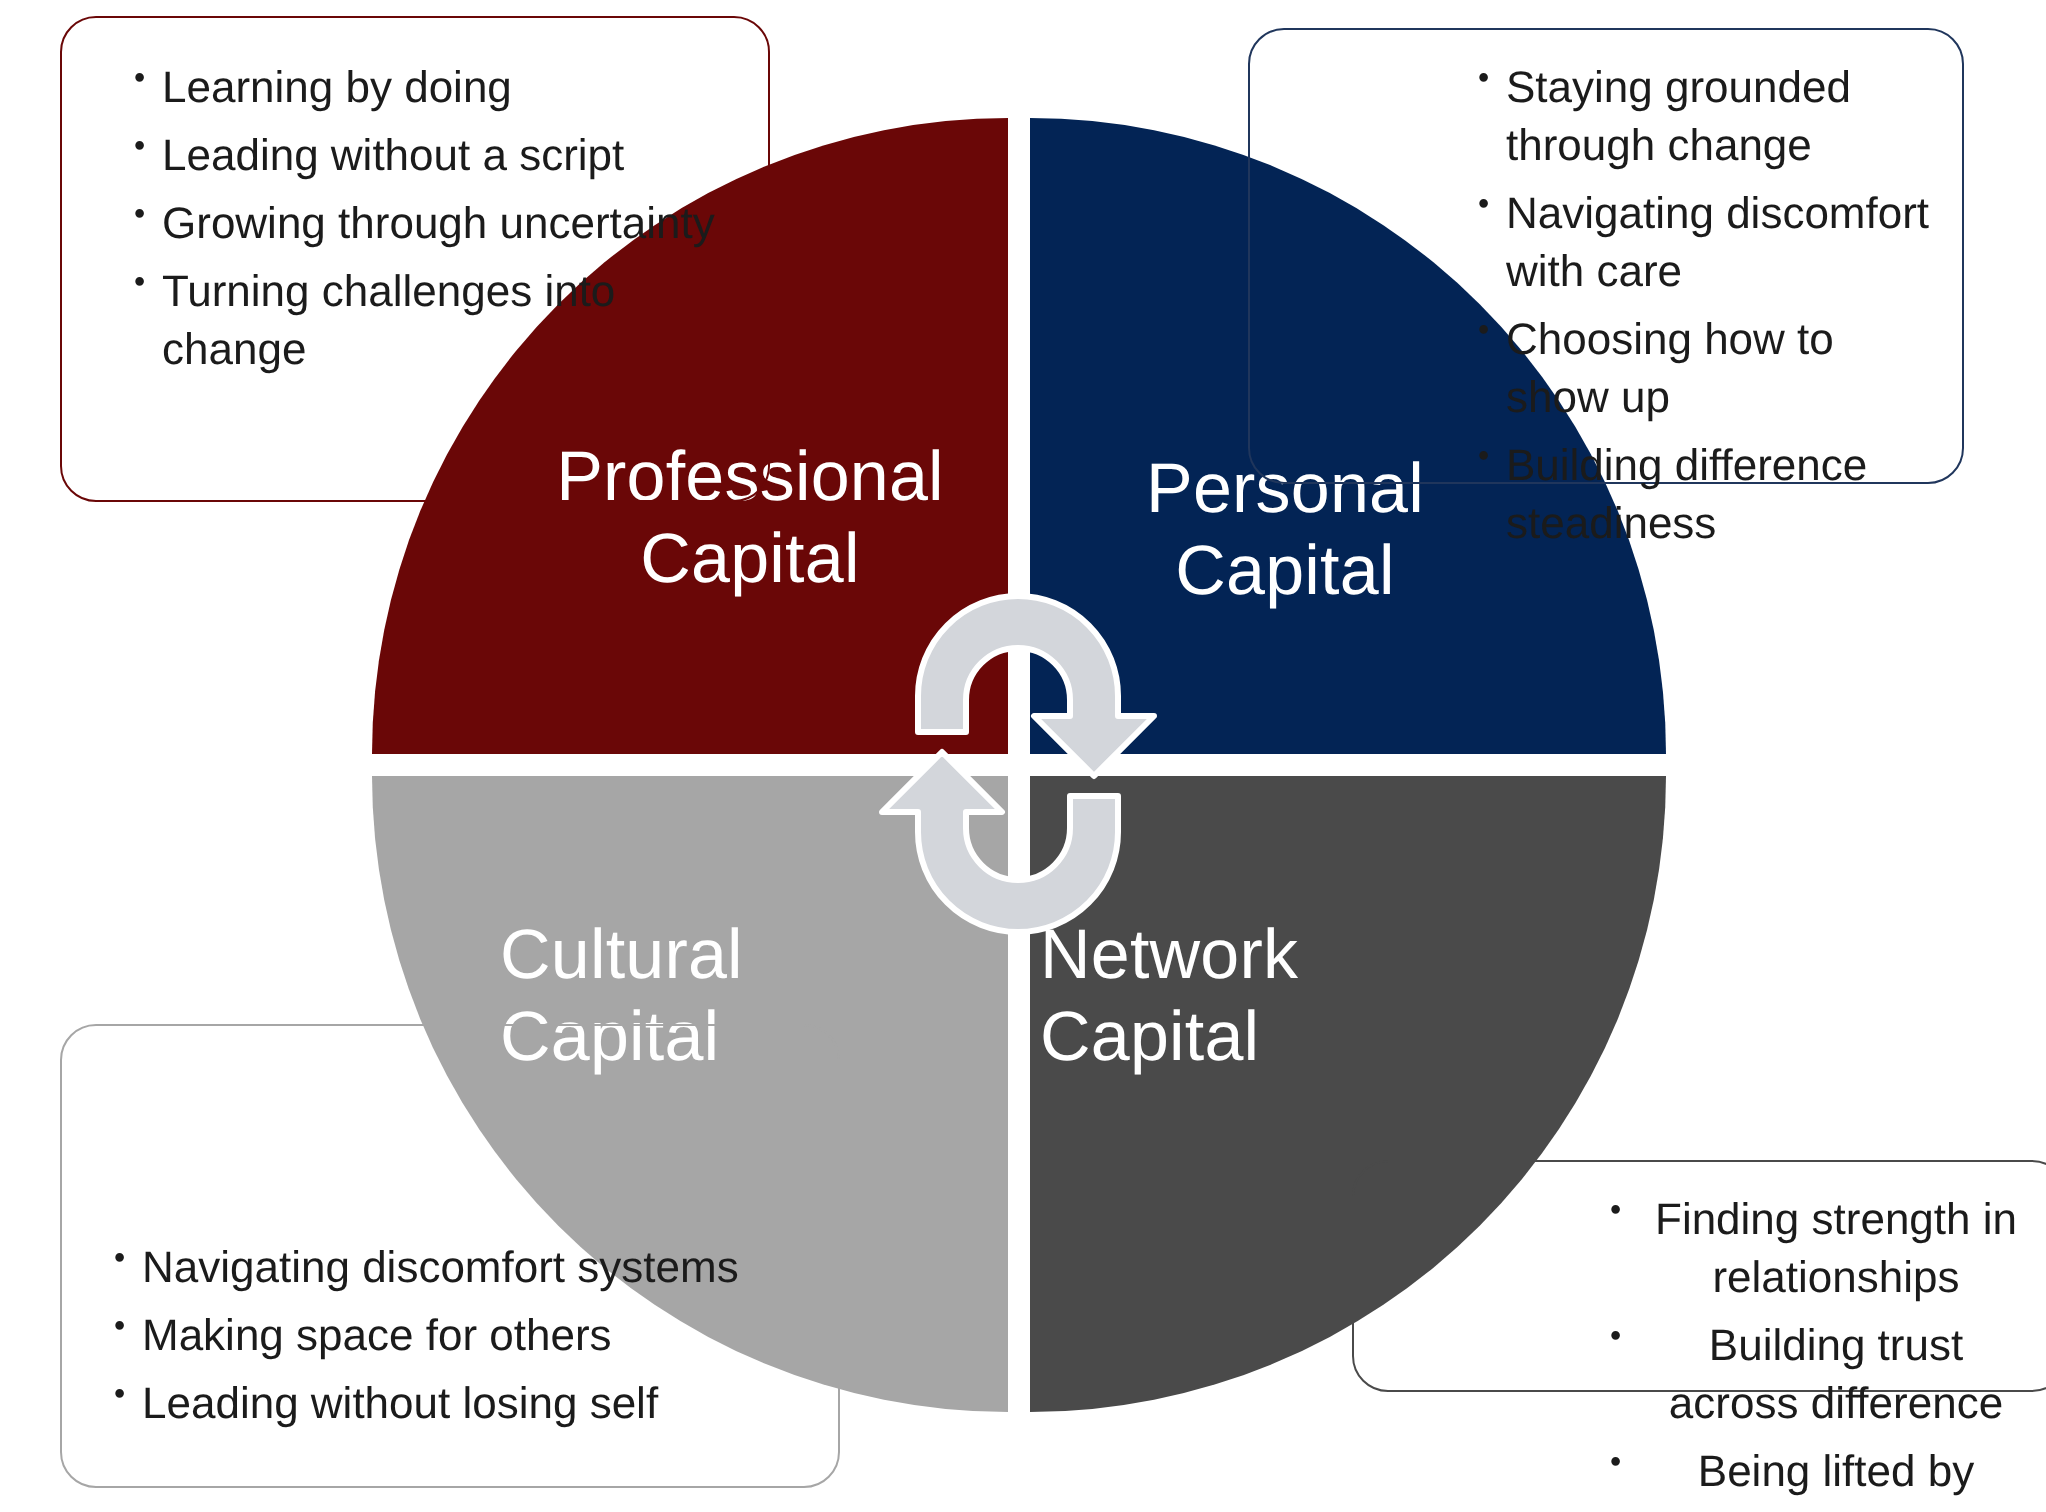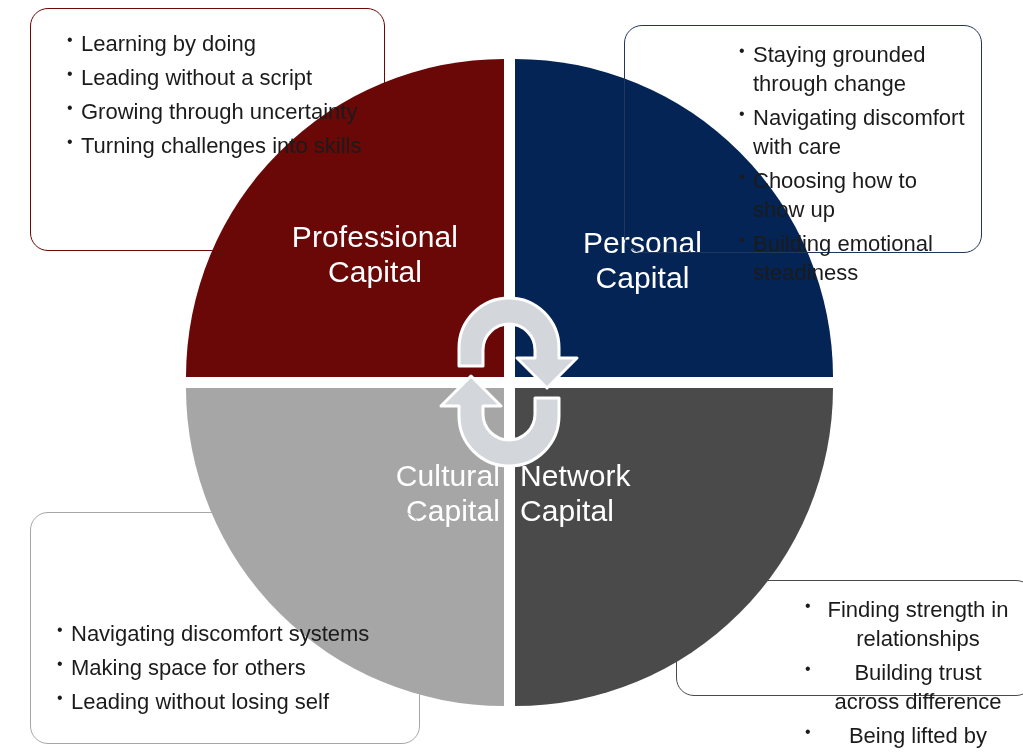--- a/index.html
+++ b/index.html
@@ -27,30 +27,30 @@
     left: 185px;
     top: 58px;
     width: 648px;
     height: 648px;
   }
   #wheel svg { display: block; }
 
   .quad-label {
     position: absolute;
     color: #ffffff;
-    font-size: 30px;
+    font-size: 35px;
     line-height: 1.17;
     text-align: center;
     white-space: pre-line;
     letter-spacing: 0.1px;
     pointer-events: none;
   }
   #label-professional { left: 250px;  top: 219px; width: 250px; text-align: center; }
   #label-personal     { left: 520px;  top: 225px; width: 245px; text-align: center; }
-  #label-cultural     { left: 250px;  top: 458px; width: 250px; text-align: right; }
+  #label-cultural     { left: 250px;  top: 458px; width: 250px; text-align: left; }
   #label-network      { left: 520px;  top: 458px; width: 245px; text-align: left; }
 
   
   .callout {
     position: absolute;
     box-sizing: border-box;
     background: transparent;
     border-style: solid;
     border-width: 1.6px;
     border-radius: 18px;
@@ -79,21 +79,20 @@
     color: #1b1b1b;
   }
 
   #callout-professional {
     left: 30px;  top: 8px;  width: 355px; height: 243px;
     border-color: #6A0707;
   }
   #callout-personal {
     left: 624px; top: 14px; width: 358px; height: 228px;
     border-color: #20365C;
-    margin-top: 11px;
   }
   #callout-cultural {
     left: 30px;  top: 512px; width: 390px; height: 232px;
     border-color: #A6A6A6;
   }
   #callout-network {
     left: 676px; top: 580px; width: 358px; height: 116px;
     border-color: #4A4A4A;
     text-align: center;
   }
@@ -155,30 +154,30 @@
   <div class="quad-label" id="label-cultural">Cultural
 Capital</div>
   <div class="quad-label" id="label-network">Network
 Capital</div>
 
   <div class="callout" id="callout-professional">
     <ul>
       <li>Learning by doing</li>
       <li>Leading without a script</li>
       <li>Growing through uncertainty</li>
-      <li>Turning challenges into skills</li>
+      <li>Turning challenges into change</li>
     </ul>
   </div>
 
   <div class="callout" id="callout-personal">
     <ul>
       <li>Staying grounded through change</li>
       <li>Navigating discomfort with care</li>
       <li>Choosing how to show up</li>
-      <li>Building emotional steadiness</li>
+      <li>Building difference steadiness</li>
     </ul>
   </div>
 
   <div class="callout" id="callout-cultural">
     <ul>
       <li>Navigating discomfort systems</li>
       <li>Making space for others</li>
       <li>Leading without losing self</li>
     </ul>
   </div>

